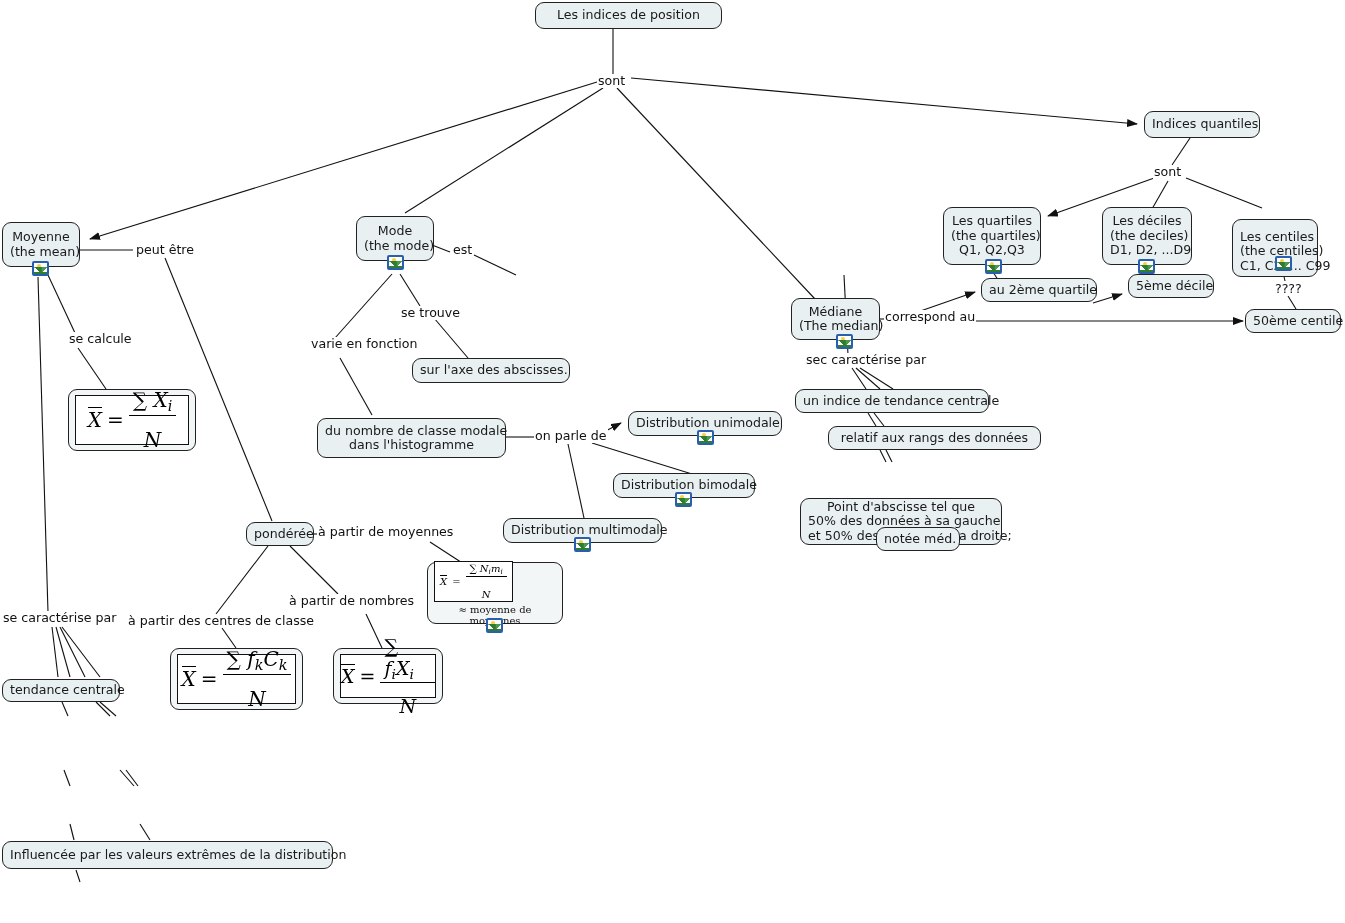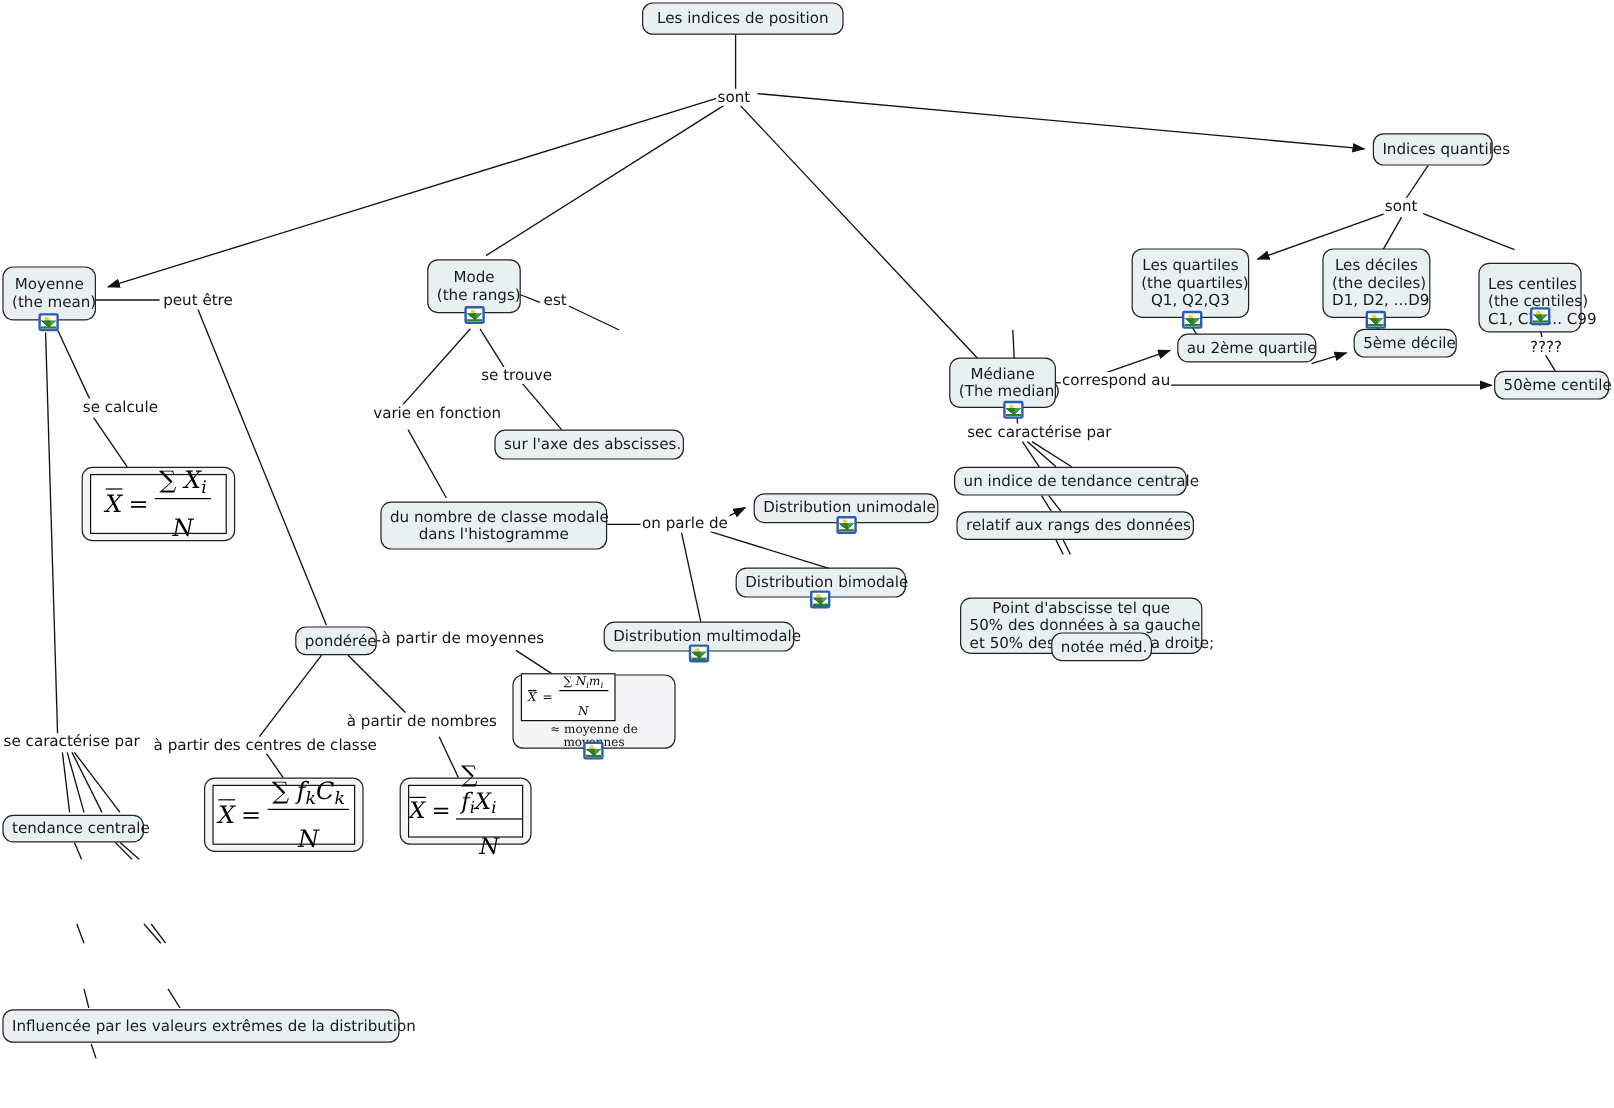--- a/index.html
+++ b/index.html
@@ -216,55 +216,55 @@
       <path d="M268,546 L216,614"></path>
 
       <path d="M222,628 L236,648"></path>
 
       <path d="M290,546 L338,594"></path>
 
       <path d="M366,614 L382,648"></path>
     </g>
   </svg>
 
-  <div class="node" style="left:535px;top:2px;width:168px;height:27px;align-items:center;">
+  <div class="node" style="left:535px;top:2px;width:187px;height:27px;align-items:center;">
     <span class="txt">Les indices de position</span>
   </div>
 
   <div class="node" style="left:2px;top:222px;width:78px;height:45px;">
     <span class="txt">Moyenne
 (the mean)</span>
   </div>
   <span class="picicon" style="left:32px;top:261px;">
     <i class="sun"></i>
       <i class="mtn"></i>
       <i class="base"></i>
   </span>
 
   <div class="node" style="left:356px;top:216px;width:78px;height:45px;">
     <span class="txt">Mode
-(the rangs)</span>
+(the mode)</span>
   </div>
   <span class="picicon" style="left:387px;top:255px;">
     <i class="sun"></i>
       <i class="mtn"></i>
       <i class="base"></i>
   </span>
 
   <div class="node" style="left:791px;top:298px;width:89px;height:42px;">
     <span class="txt">Médiane
 (The median)</span>
   </div>
   <span class="picicon" style="left:836px;top:334px;">
     <i class="sun"></i>
       <i class="mtn"></i>
       <i class="base"></i>
   </span>
 
-  <div class="node" style="left:1144px;top:111px;width:100px;height:27px;">
+  <div class="node" style="left:1144px;top:111px;width:116px;height:27px;">
     <span class="txt">Indices quantiles</span>
   </div>
 
   <div class="node" style="left:943px;top:207px;width:98px;height:58px;">
     <span class="txt">Les quartiles
 (the quartiles)
 Q1, Q2,Q3</span>
   </div>
   <span class="picicon" style="left:985px;top:259px;">
     <i class="sun"></i>
@@ -335,21 +335,21 @@
   </div>
   <span class="picicon" style="left:574px;top:537px;">
     <i class="sun"></i>
       <i class="mtn"></i>
       <i class="base"></i>
   </span>
 
   <div class="node" style="left:795px;top:389px;width:194px;height:24px;">
     <span class="txt">un indice de tendance centrale</span>
   </div>
-  <div class="node" style="left:797px;top:426px;width:198px;height:24px;">
+  <div class="node" style="left:828px;top:426px;width:213px;height:24px;">
     <span class="txt">relatif aux rangs des données</span>
   </div>
   <div class="node" style="left:800px;top:462px;width:202px;height:47px;margin-top:36px;">
     <span class="txt">Point d'abscisse tel que
 50% des données à sa gauche
 et 50% des données à sa droite;</span>
   </div>
   <div class="node" style="left:876px;top:527px;width:84px;height:24px;">
     <span class="txt">notée méd.</span>
   </div>

